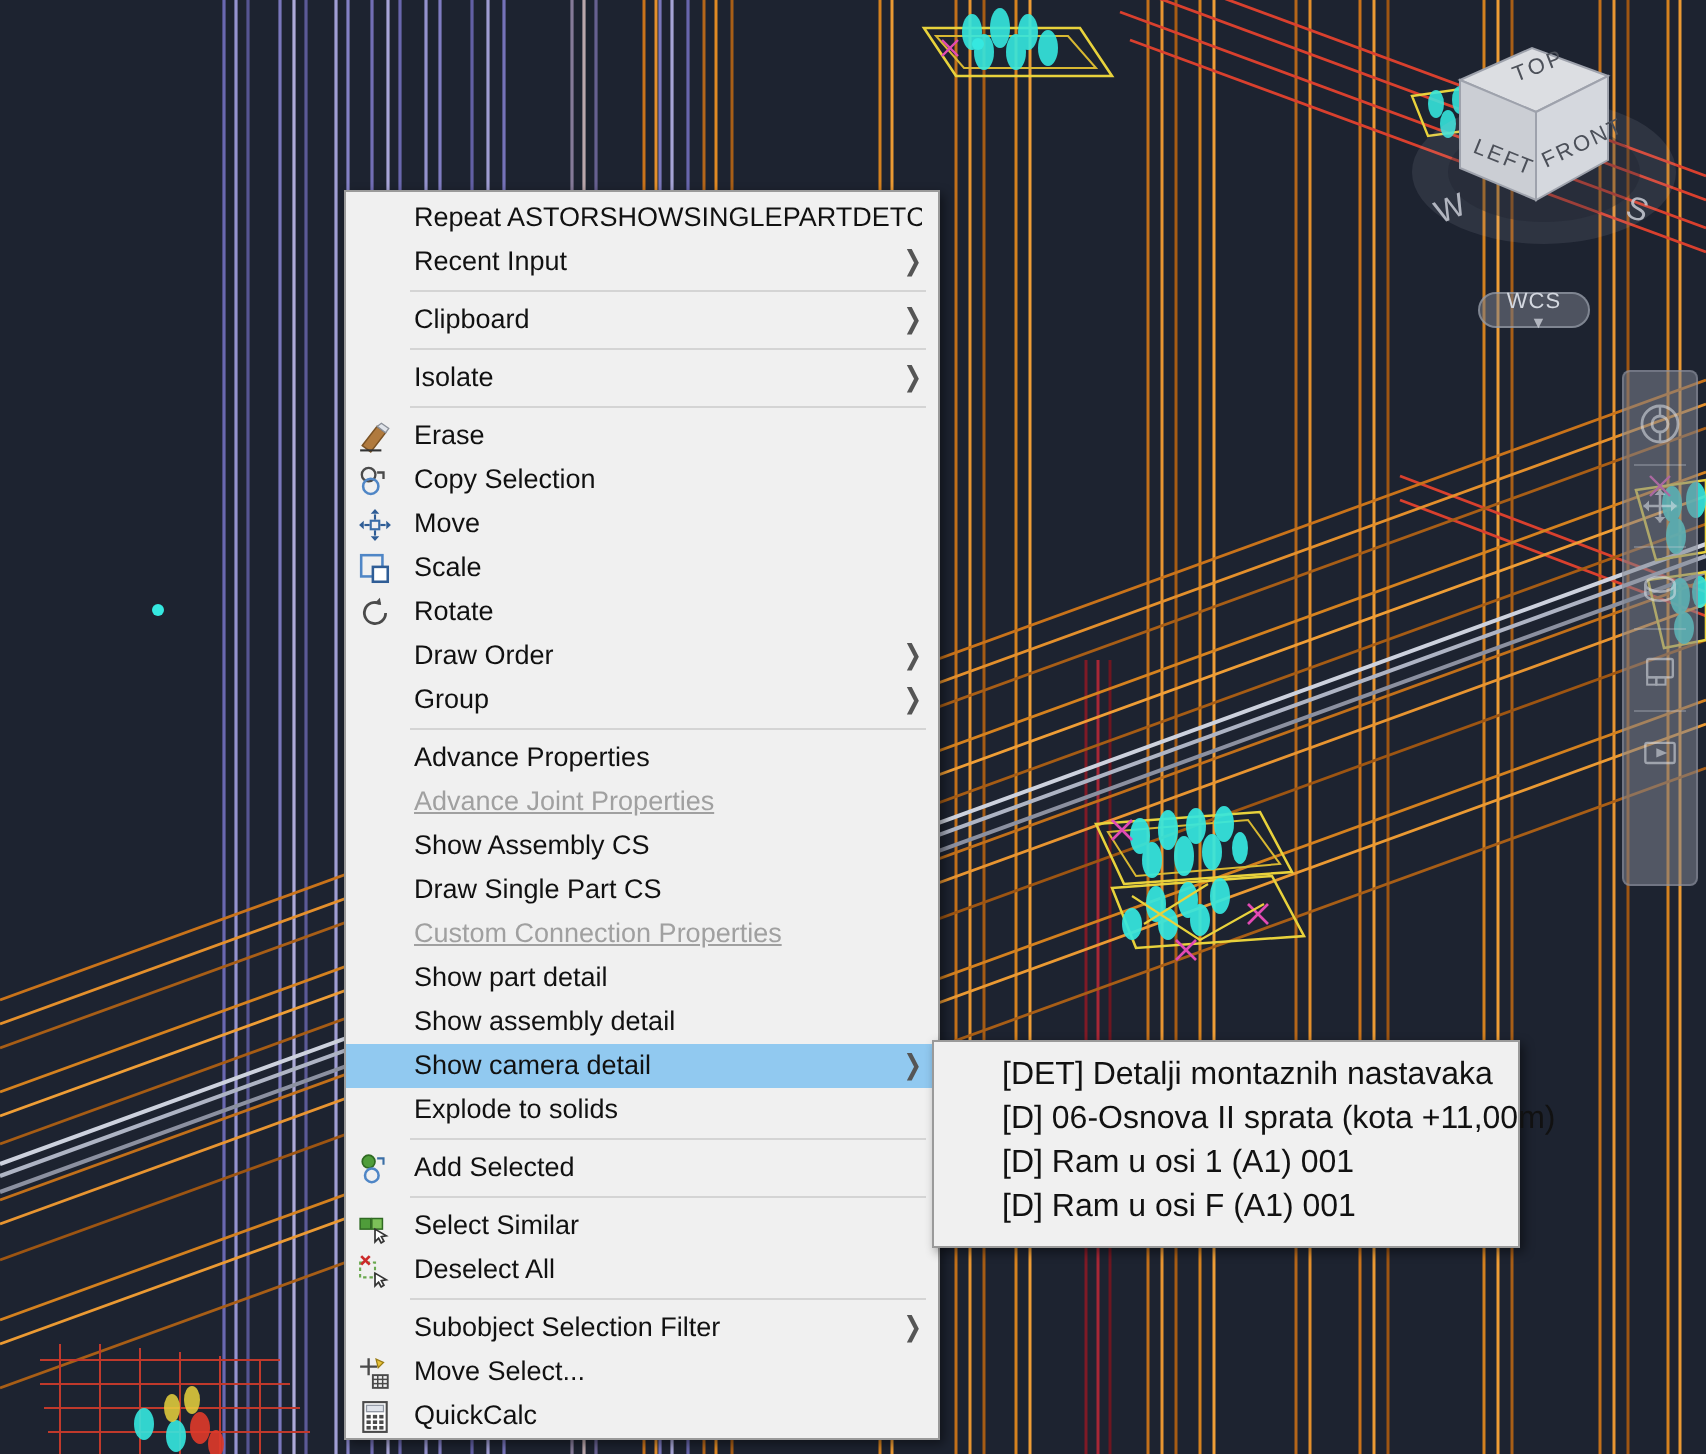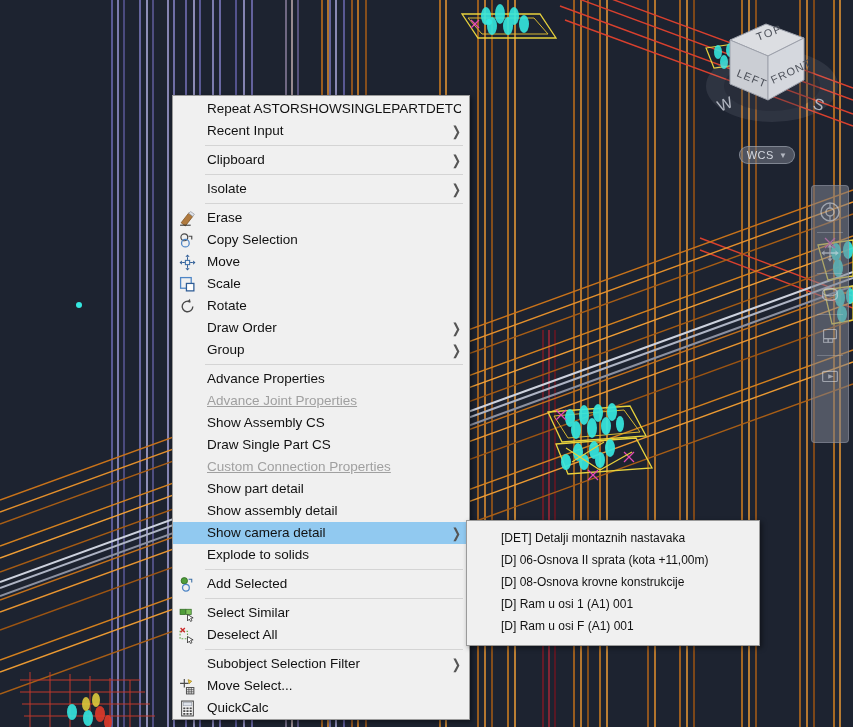--- a/index.html
+++ b/index.html
@@ -27,20 +27,21 @@
   }
   .wcs-chip {
     position: absolute; left: 39px; top: 138px;
     width: 56px; height: 18px;
     background: rgba(118,124,136,0.55);
     border: 1px solid rgba(160,166,178,0.6);
     border-radius: 9px;
     color: #d4d8e0; font-size: 11px;
     display: flex; align-items: center; justify-content: center;
     letter-spacing: .5px;
+    flex-direction: column;
   }
   .wcs-chip .caret { margin-left: 5px; font-size: 8px; opacity: .75; }
 
   
   #navbar {
     position: absolute; left: 811px; top: 185px;
     width: 38px; height: 258px;
     background: rgba(125,131,143,0.55);
     border: 1px solid rgba(150,156,168,0.45);
     border-radius: 4px;
@@ -88,21 +89,21 @@
   .menu-sep { height: 1px; background: #d4d4d4; margin: 3px 6px 3px 32px; }
 
   
   #submenu {
     position: absolute; left: 466px; top: 520px;
     width: 294px;
     background: #f0f0f0;
     border: 1px solid #9a9a9a;
     box-shadow: 2px 2px 5px rgba(0,0,0,.45);
     padding: 6px 0 8px 0;
-    font-size: 12px;
+    font-size: 16px;
     color: #111;
   }
   .submenu-item {
     height: 22px; line-height: 22px;
     padding-left: 34px; padding-right: 10px;
     white-space: nowrap;
   }
 </style>
 </head>
 <body>
@@ -535,18 +536,17 @@
               <rect x="10" y="12.2" width="2" height="1.7"></rect>
             </g>
           </svg></span>
         <span class="label">QuickCalc</span>
       </div>
     </div>
 
   <div id="submenu">
       <div class="submenu-item">[DET] Detalji montaznih nastavaka</div>
       <div class="submenu-item">[D] 06-Osnova II sprata (kota +11,00m)</div>
-      <div class="submenu-item">[D] 08-Osnova krovne konstrukcije</div>
       <div class="submenu-item">[D] Ram u osi 1 (A1) 001</div>
       <div class="submenu-item">[D] Ram u osi F (A1) 001</div>
     </div>
 
 </div>
 
 </body></html>

